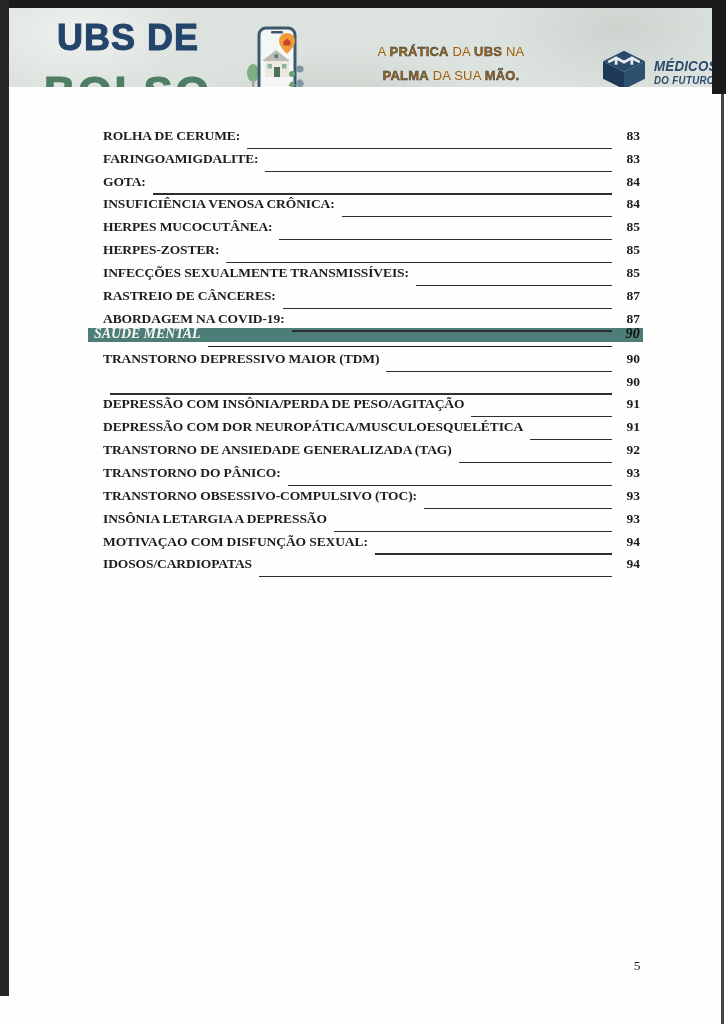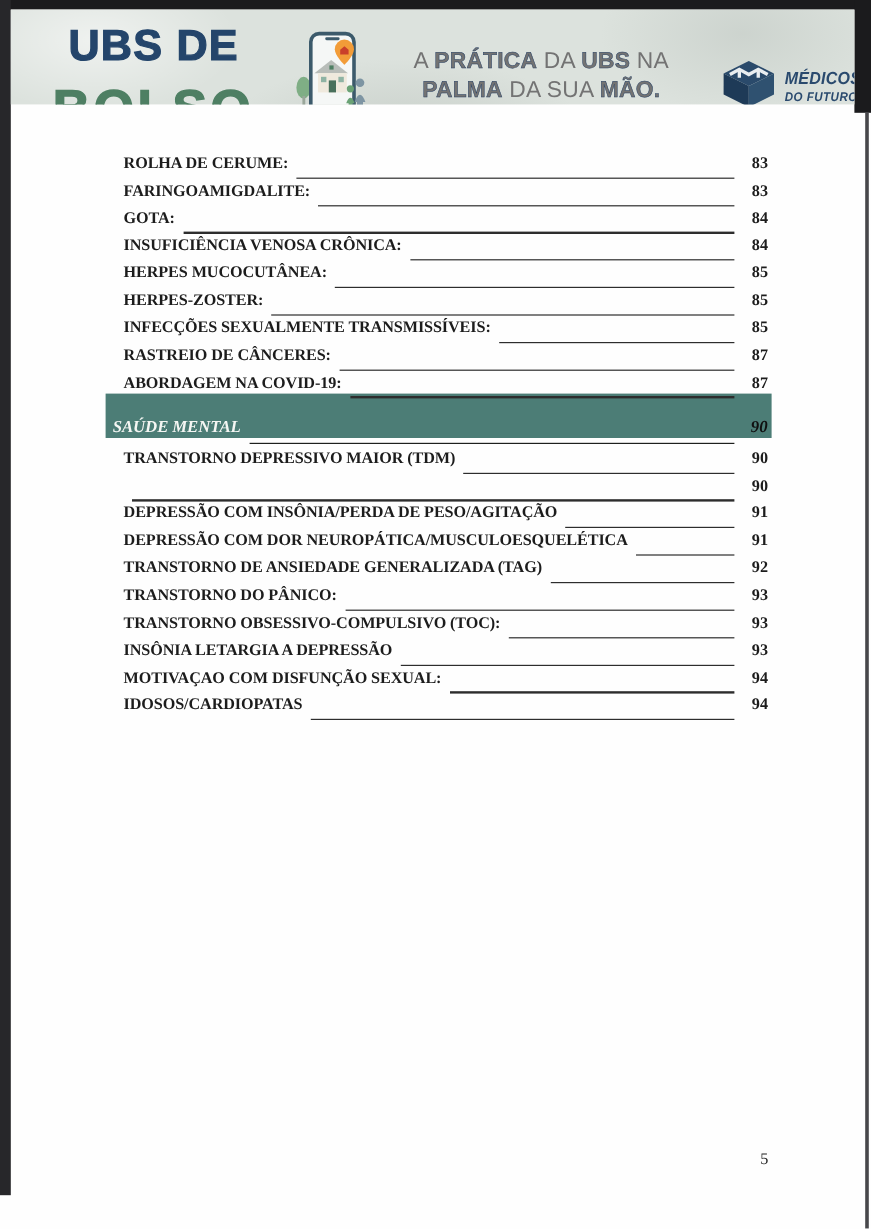--- a/index.html
+++ b/index.html
@@ -27,37 +27,37 @@
 
   .logo-block{position:absolute;left:26px;top:12px;width:186px;text-align:center;line-height:1;}
   .logo-line1{font-size:36px;font-weight:700;color:#24456b;letter-spacing:1px;
     -webkit-text-stroke:1px #24456b;}
   .logo-line2{font-size:43px;font-weight:700;color:#4e7f63;letter-spacing:3px;margin-top:14px;
     -webkit-text-stroke:1.2px #4e7f63;}
 
   .phone-wrap{position:absolute;left:236px;top:17px;width:62px;height:82px;}
 
   .slogan{position:absolute;left:316px;top:32px;width:252px;text-align:center;
-    font-size:19px;line-height:24px;color:#737373;letter-spacing:.2px;}
+    font-size:13px;line-height:24px;color:#a16207;letter-spacing:.2px;}
   .slogan b{font-weight:700;-webkit-text-stroke:.4px #233c60;}
 
   .mdf{position:absolute;left:592px;top:41px;display:flex;align-items:center;gap:7px;}
   .mdf-text{font-style:italic;font-weight:700;color:#2a4a6e;line-height:1;text-align:left;
     transform:scaleX(.92);transform-origin:left center;}
   .mdf-name{font-size:14.5px;letter-spacing:.2px;}
   .mdf-sub{font-size:10.5px;margin-top:2px;letter-spacing:.4px;}
 
   
   .toc{position:absolute;left:103px;top:121px;width:537px;}
   .toc-row{display:flex;align-items:flex-end;height:22.85px;
     font-family:"Liberation Serif",serif;font-weight:700;font-size:13.5px;color:#1c1c1c;}
   .toc-label{white-space:nowrap;letter-spacing:-.1px;}
   .toc-leader{flex:1;height:1.2px;background:#2d2d2d;margin-left:7px;margin-right:6px;transform:translateY(5px);}
   .toc-page{min-width:22px;text-align:right;}
-  .toc-row.section{height:37px;margin:1.6px -3px 1.75px -15px;padding:0 3px 0 6px;
+  .toc-row.section{height:14px;margin:1.6px -3px 1.75px -15px;padding:0 3px 0 6px;
     color:#f4f6f3;font-style:italic;font-size:14px;letter-spacing:.2px;}
   .toc-row.section .toc-leader{background:#1e201e;}
   .toc-row.section .toc-page{color:#101010;}
 
   .footer-page{position:absolute;left:597px;top:958px;width:80px;text-align:center;
     font-family:"Liberation Serif",serif;font-size:13.5px;color:#222;}
 </style>
 </head>
 <body>
 

